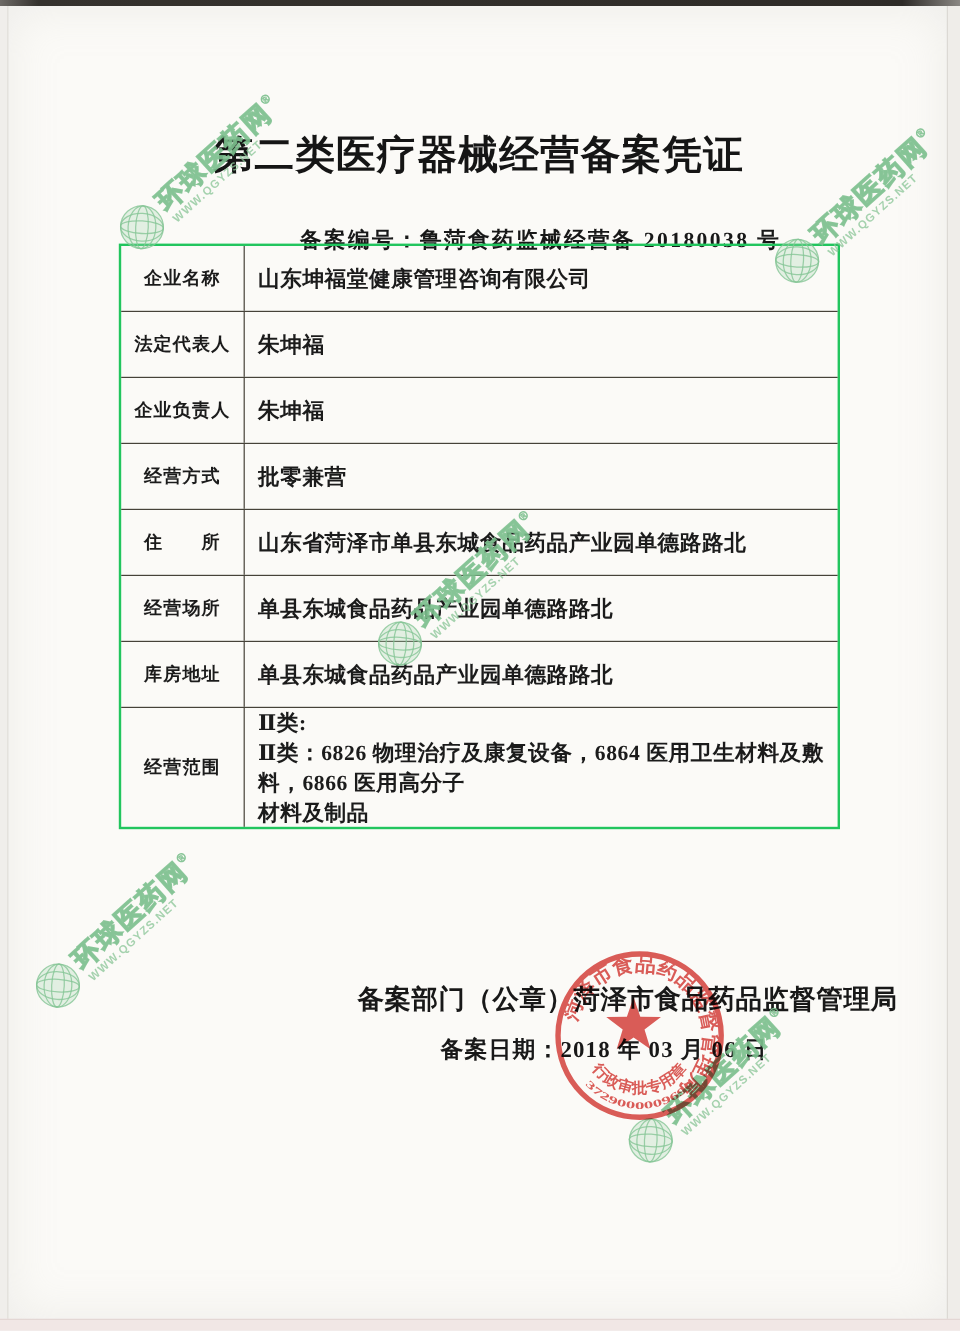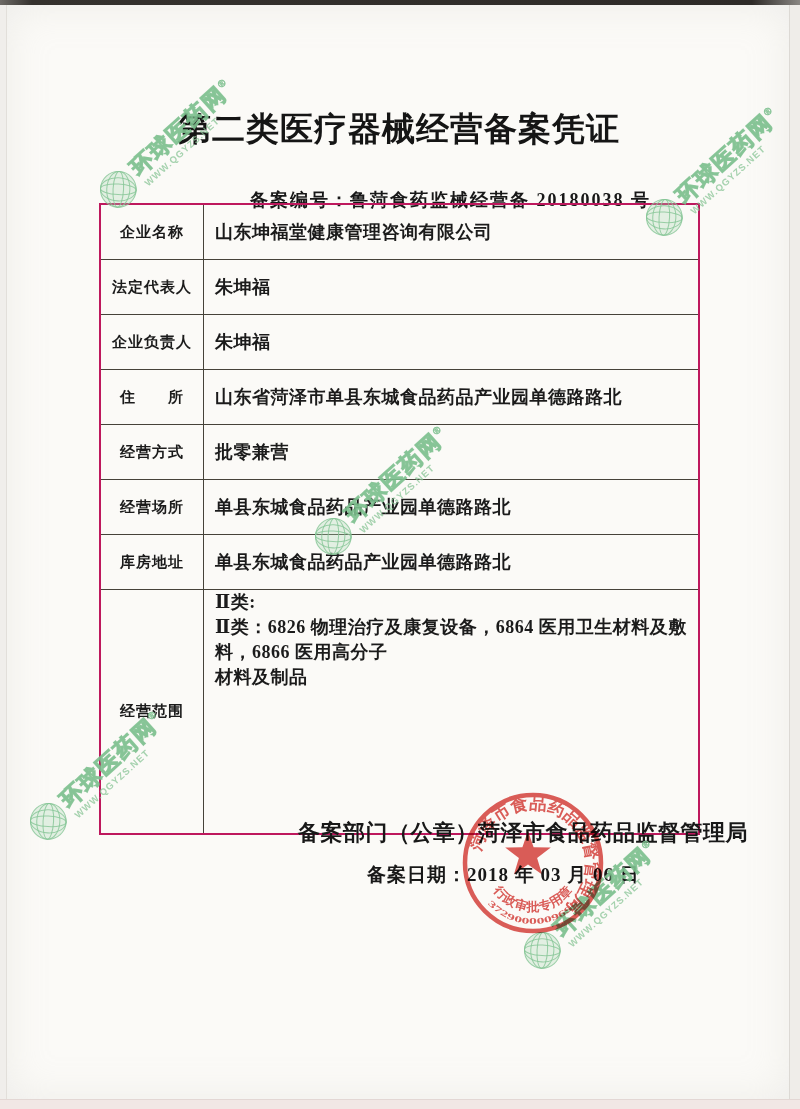--- a/index.html
+++ b/index.html
@@ -25,22 +25,22 @@
     font-family:"Liberation Sans","DejaVu Sans",sans-serif;
     font-size:33px;font-weight:700;letter-spacing:1px;color:#151515;
   }
   .record-no{
     position:absolute;left:244px;top:183px;
     font-size:18px;font-weight:700;letter-spacing:2px;color:#181818;
   }
 
   
   .reg-table{
-    position:absolute;left:93px;top:198px;width:601px;height:632px;
-    border:2px solid #be185d;display:flex;flex-direction:column;box-sizing:border-box;
+    position:absolute;left:93px;top:198px;width:601px;height:488px;
+    border:2px solid #22c55e;display:flex;flex-direction:column;box-sizing:border-box;
   }
   .trow{display:flex;height:55px;border-bottom:1px solid #464239;box-sizing:border-box;}
   .trow.last{flex:1;border-bottom:none;}
   .tlabel{
     width:103px;border-right:1px solid #464239;box-sizing:border-box;
     display:flex;align-items:center;justify-content:center;
     font-size:15px;font-weight:700;letter-spacing:1px;color:#1b1b1b;
   }
   .tvalue{
     flex:1;display:flex;align-items:center;padding-left:11px;
@@ -100,26 +100,26 @@
     </div>
     <div class="trow">
       <div class="tlabel">法定代表人</div>
       <div class="tvalue">朱坤福</div>
     </div>
     <div class="trow">
       <div class="tlabel">企业负责人</div>
       <div class="tvalue">朱坤福</div>
     </div>
     <div class="trow">
+      <div class="tlabel">经营方式</div>
+      <div class="tvalue">批零兼营</div>
+    </div>
+    <div class="trow">
       <div class="tlabel">住　　所</div>
       <div class="tvalue">山东省菏泽市单县东城食品药品产业园单德路路北</div>
-    </div>
-    <div class="trow">
-      <div class="tlabel">经营方式</div>
-      <div class="tvalue">批零兼营</div>
     </div>
     <div class="trow">
       <div class="tlabel">经营场所</div>
       <div class="tvalue">单县东城食品药品产业园单德路路北</div>
     </div>
     <div class="trow">
       <div class="tlabel">库房地址</div>
       <div class="tvalue">单县东城食品药品产业园单德路路北</div>
     </div>
     <div class="trow last">

